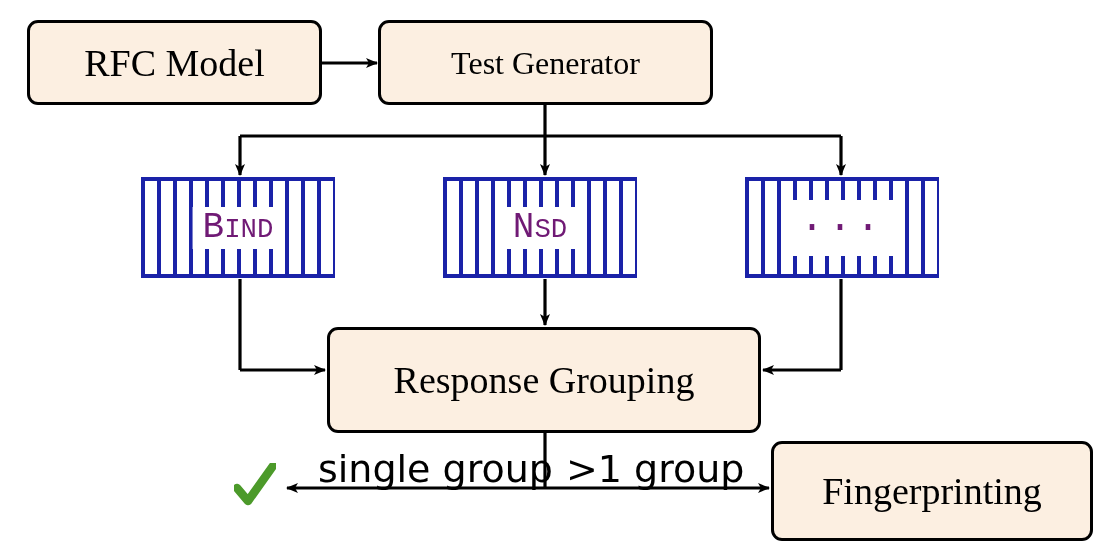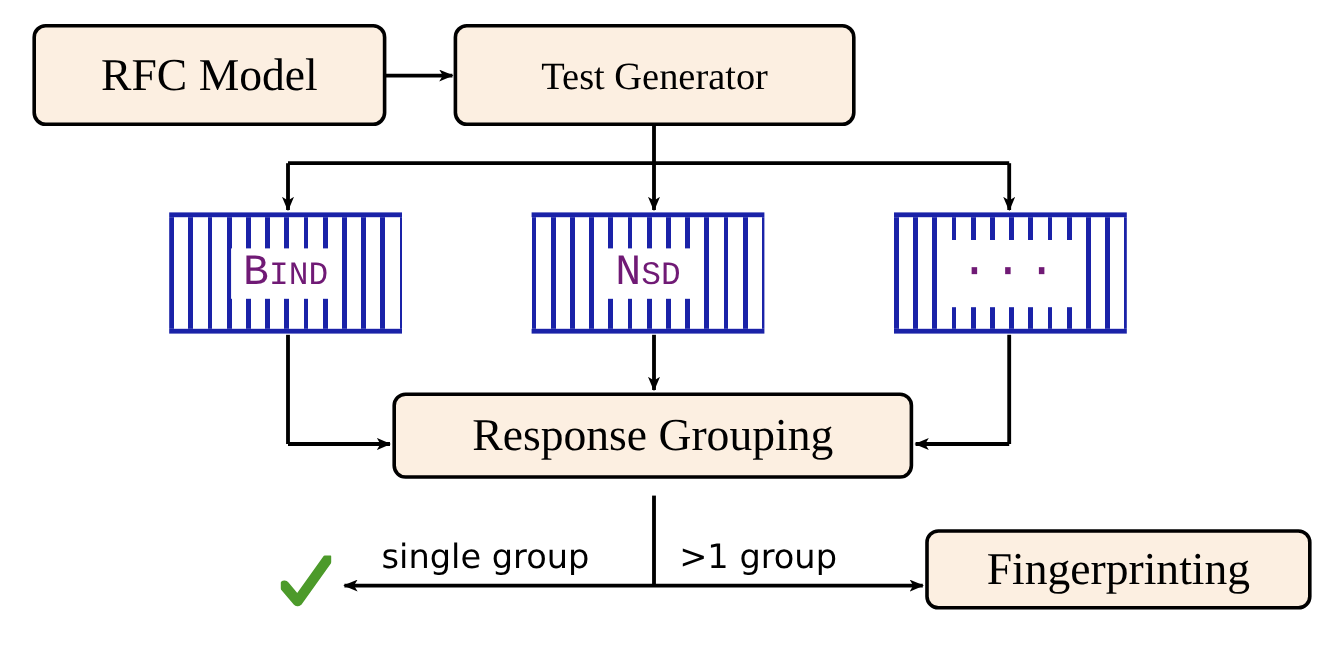--- a/index.html
+++ b/index.html
@@ -31,22 +31,22 @@
     display: flex;
     align-items: center;
     justify-content: center;
     color: #000000;
     font-family: "Liberation Serif", "DejaVu Serif", serif;
     line-height: 1;
     white-space: nowrap;
   }
   #box-rfc-model   { left: 27px;  top: 20px;  width: 295px; height: 85px; font-size: 38px; }
   #box-test-gen    { left: 378px; top: 20px;  width: 335px; height: 85px; font-size: 32px; }
-  #box-response    { left: 327px; top: 327px; width: 434px; height: 72px; font-size: 38px; }
-  #box-fingerprint { left: 771px; top: 441px; width: 322px; height: 67px; font-size: 38px; }
+  #box-response    { left: 327px; top: 327px; width: 434px; height: 106px; font-size: 38px; }
+  #box-fingerprint { left: 771px; top: 441px; width: 322px; height: 100px; font-size: 38px; }
 
   
   .sbox {
     position: absolute;
     box-sizing: border-box;
     background:
       repeating-linear-gradient(
         to right,
         #1a22a8 0px, #1a22a8 4px,
         #ffffff 4px, #ffffff 16px
@@ -76,21 +76,21 @@
   #sbox-more .label {
     font-size: 40px;
     letter-spacing: 4px;
     padding: 8px 14px;
   }
 
   
   .branch-label {
     position: absolute;
     font-family: "DejaVu Sans", "Liberation Sans", sans-serif;
-    font-size: 28px;
+    font-size: 38px;
     color: #000000;
     line-height: 1;
     white-space: nowrap;
   }
   #label-single-group { left: 318px; top: 450px; }
   #label-multi-group  { left: 566px; top: 450px; }
 
   
   #check-mark {
     position: absolute;

